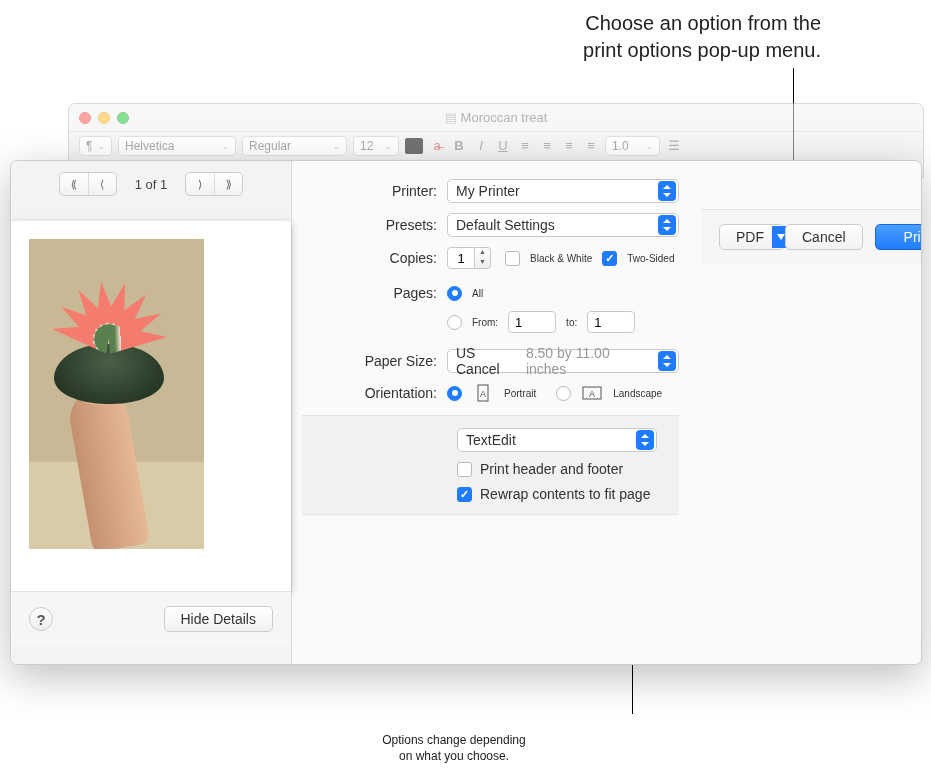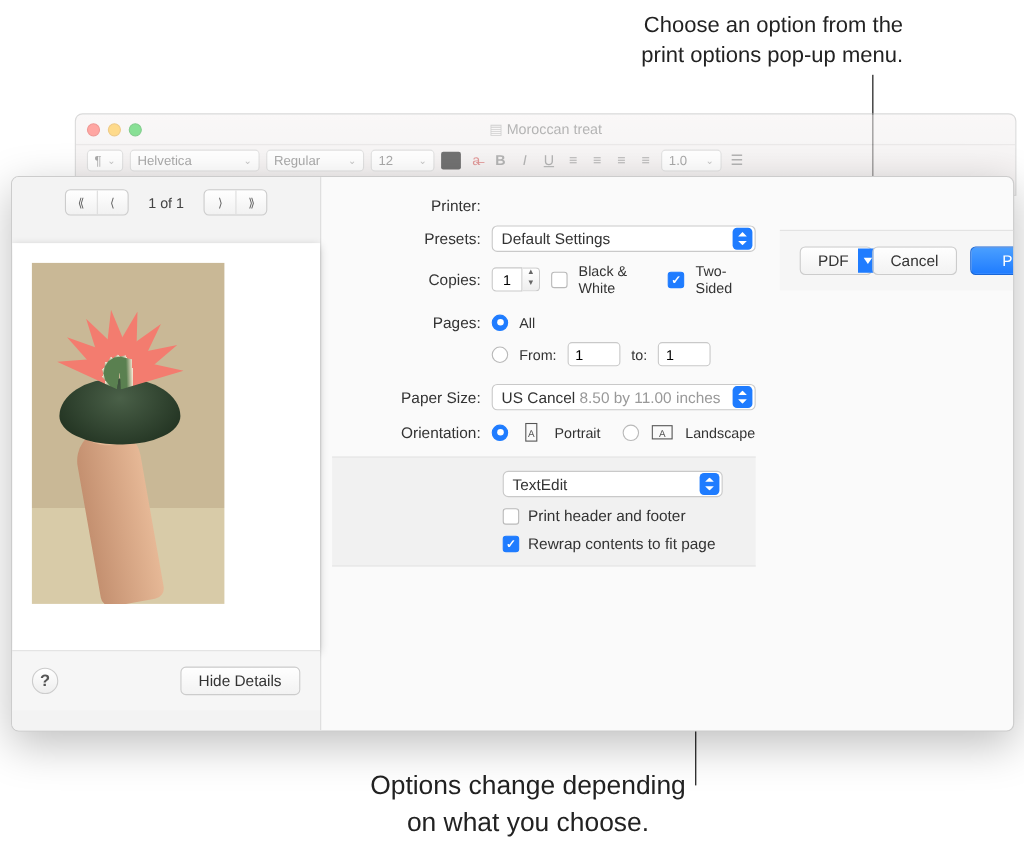--- a/index.html
+++ b/index.html
@@ -17,24 +17,24 @@
     top: 10px;
     right: 110px;
     text-align: right;
     font-size: 20px;
     line-height: 1.35;
     color: #222;
   }
   .callout-bottom {
     position: absolute;
     bottom: 10px;
-    left: 290px;
+    left: 264px;
     width: 380px;
     text-align: center;
-    font-size: 24px;
+    font-size: 12px;
     line-height: 1.35;
     color: #222;
   }
   .callout-line {
     position: absolute;
     background: #000;
   }
   .window {
     position: absolute;
     top: 93px;
@@ -314,21 +314,21 @@
     border-color: #1f7cff;
     background: #1f7cff;
   }
   .mac-radio.on::after {
     content: "";
     width: 6px;
     height: 6px;
     border-radius: 50%;
     background: #fff;
   }
-  .lbl-inline { font-size: 13px; }
+  .lbl-inline { font-size: 10px; }
   .txt-narrow {
     width: 48px;
     height: 22px;
     border: 1px solid #c9c9c9;
     border-radius: 4px;
     padding: 0 6px;
     font-size: 13px;
   }
   .orient-icon {
     width: 22px;
@@ -436,25 +436,25 @@
   </div>
   <div class="toolbar">
     <div class="tool-dd">
       <span>¶</span>
         <span class="chev">⌄</span>
     </div>
     <div class="tool-dd" style="width:118px">
       <span>Helvetica</span>
         <span class="chev" style="margin-left:auto">⌄</span>
     </div>
-    <div class="tool-dd" style="width:89px">
+    <div class="tool-dd" style="width:105px">
       <span>Regular</span>
         <span class="chev" style="margin-left:auto">⌄</span>
     </div>
-    <div class="tool-dd" style="width:58px">
+    <div class="tool-dd" style="width:46px">
       <span>12</span>
         <span class="chev" style="margin-left:auto">⌄</span>
     </div>
     <div class="colorwell"></div>
     <div class="tool-btn" style="color:#c44">a̶</div>
     <div class="tool-btn">
         <b>B</b>
       </div>
     <div class="tool-btn">
         <i>I</i>
@@ -508,20 +508,30 @@
       <div class="help-btn">?</div>
       <div class="btn" style="margin-left:auto">Hide Details</div>
     </div>
   </div>
 
   <div class="settings-pane">
     <div class="settings-body">
 
       <div class="settings-row">
         <div class="settings-label">Printer:</div>
+        <div class="settings-control">
+          <div class="mac-select">
+            <span class="sel-label">My Printer</span>
+            <span class="sel-cap">
+              <svg width="8" height="12">
+                  <path d="M4 0 L8 4 L0 4 Z M4 12 L0 8 L8 8 Z" fill="#fff"></path>
+                </svg>
+            </span>
+          </div>
+        </div>
       </div>
 
       <div class="settings-row">
         <div class="settings-label">Presets:</div>
         <div class="settings-control">
           <div class="mac-select">
             <span class="sel-label">Default Settings</span>
             <span class="sel-cap">
               <svg width="8" height="12">
                   <path d="M4 0 L8 4 L0 4 Z M4 12 L0 8 L8 8 Z" fill="#fff"></path>

